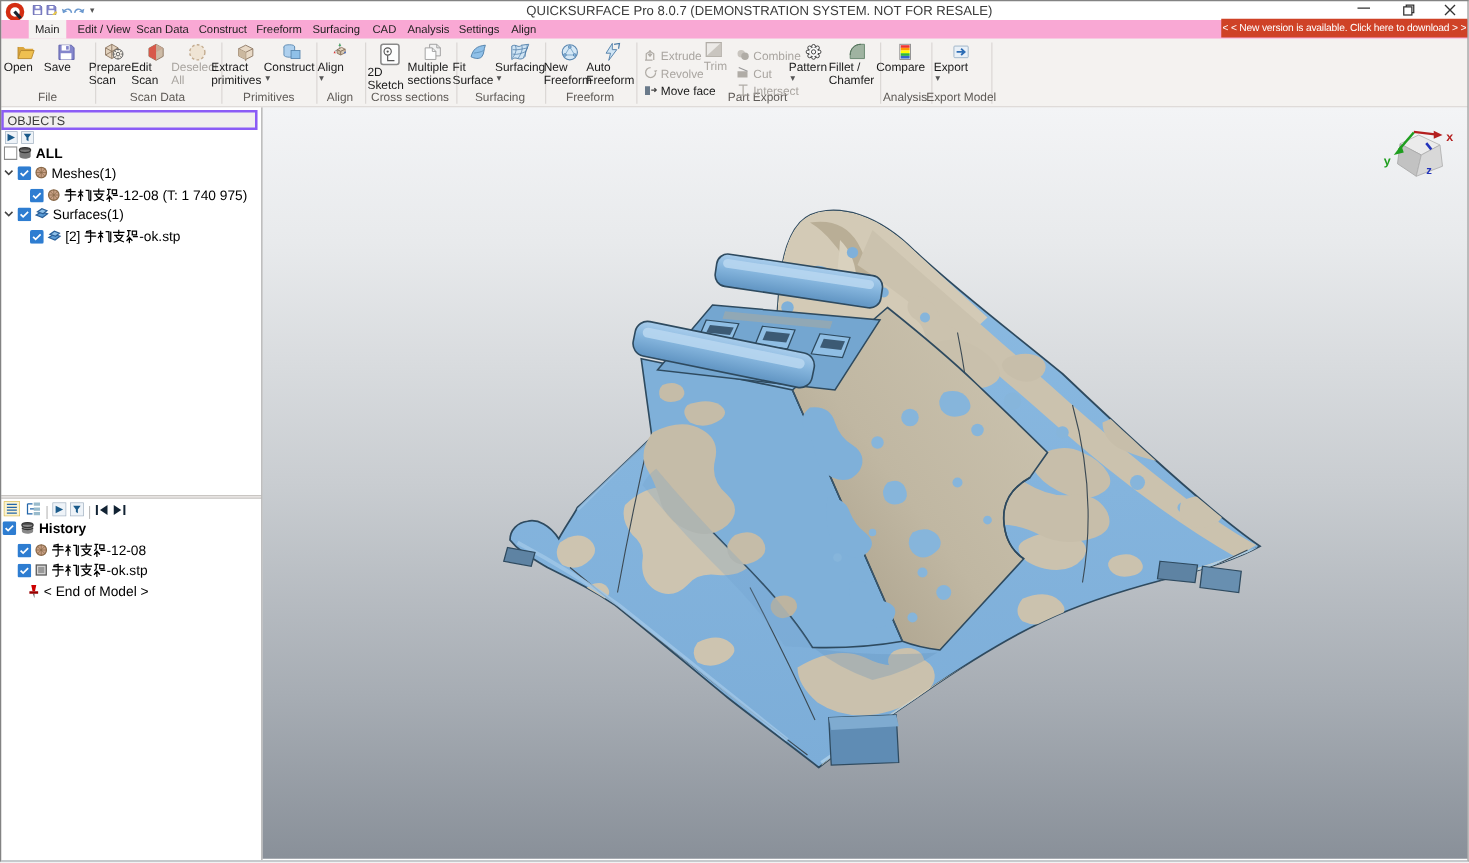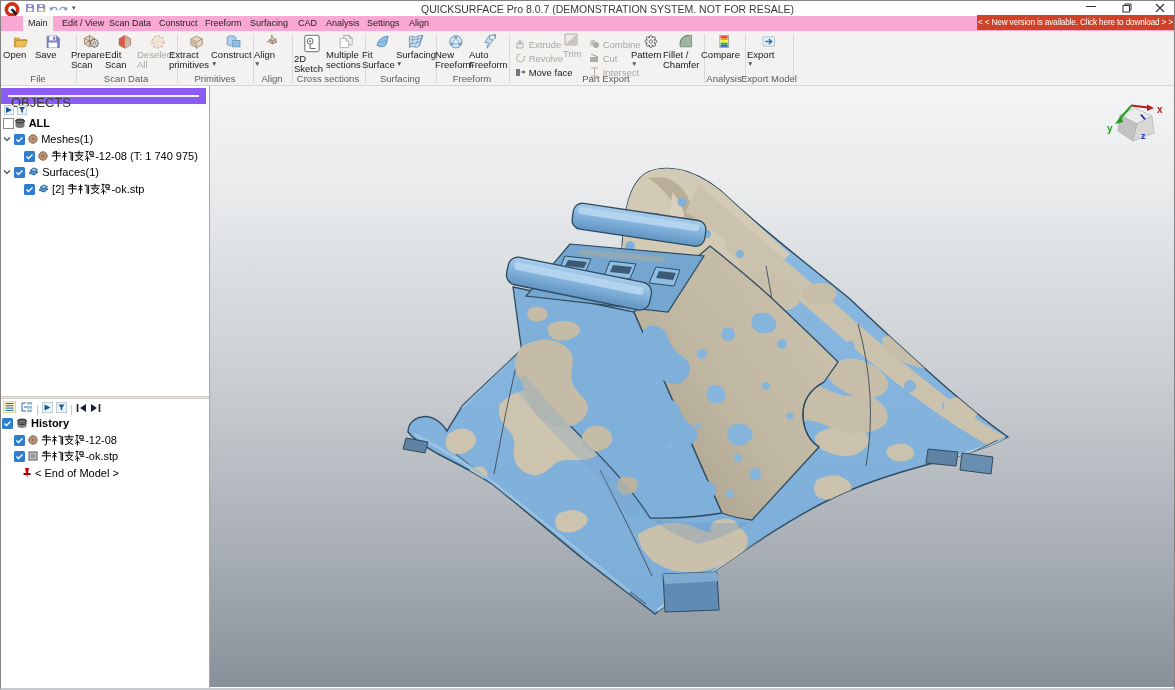--- a/index.html
+++ b/index.html
@@ -19,21 +19,21 @@
 .glabel{position:absolute;top:42px;font-size:9.5px;color:#5e5a56;text-align:center;white-space:nowrap}
 .rbtn{position:absolute;top:3px;text-align:left;font-size:9.5px;color:#1a1a1a;line-height:10px;white-space:nowrap}
 .rbtn .ric{display:block;margin:0 auto 1px;height:15px;width:auto}
 .rbtn.dis{color:#a9a5a0}
 .sbtn{position:absolute;font-size:9.5px;white-space:nowrap;color:#1a1a1a;line-height:11px}
 .sbtn.dis{color:#a9a5a0}
 .drop{color:#555;font-size:6.5px;line-height:7px}
 
 #leftpanel{position:absolute;left:1px;top:86px;width:208px;bottom:2px;background:#fff}
 #lpsep{position:absolute;left:209px;top:86px;width:1px;bottom:2px;background:#a9a9a9;z-index:5}
-#objhead{position:absolute;left:0;top:2px;width:205px;height:16px;background:#f1efee;border:7px solid #8b5cf6;font-size:13px;color:#3a3a3a;line-height:15px;padding-left:3px}
+#objhead{position:absolute;left:0;top:2px;width:205px;height:16px;background:#f1efee;border:2px solid #8b5cf6;font-size:10px;color:#3a3a3a;line-height:15px;padding-left:3px}
 .trow{position:absolute;font-size:11px;color:#000;white-space:nowrap;line-height:13px;height:13px}
 .bold{font-weight:bold}
 #histsplit{position:absolute;left:0;top:310px;width:208px;height:3px;background:#f0eeec;border-top:1px solid #c9c6c3;border-bottom:1px solid #c9c6c3}
 
 #viewport{position:absolute;left:210px;top:86px;width:964px;height:601px;background:linear-gradient(#f3f4f6 0%,#e8eaec 18%,#c9cdd1 50%,#a7adb4 78%,#899099 100%)}
 #viewport>svg{display:block}
 .cjk path{stroke:#000;stroke-width:1;fill:none}
 </style></head>
 <body>
 <div id="titlebar">

